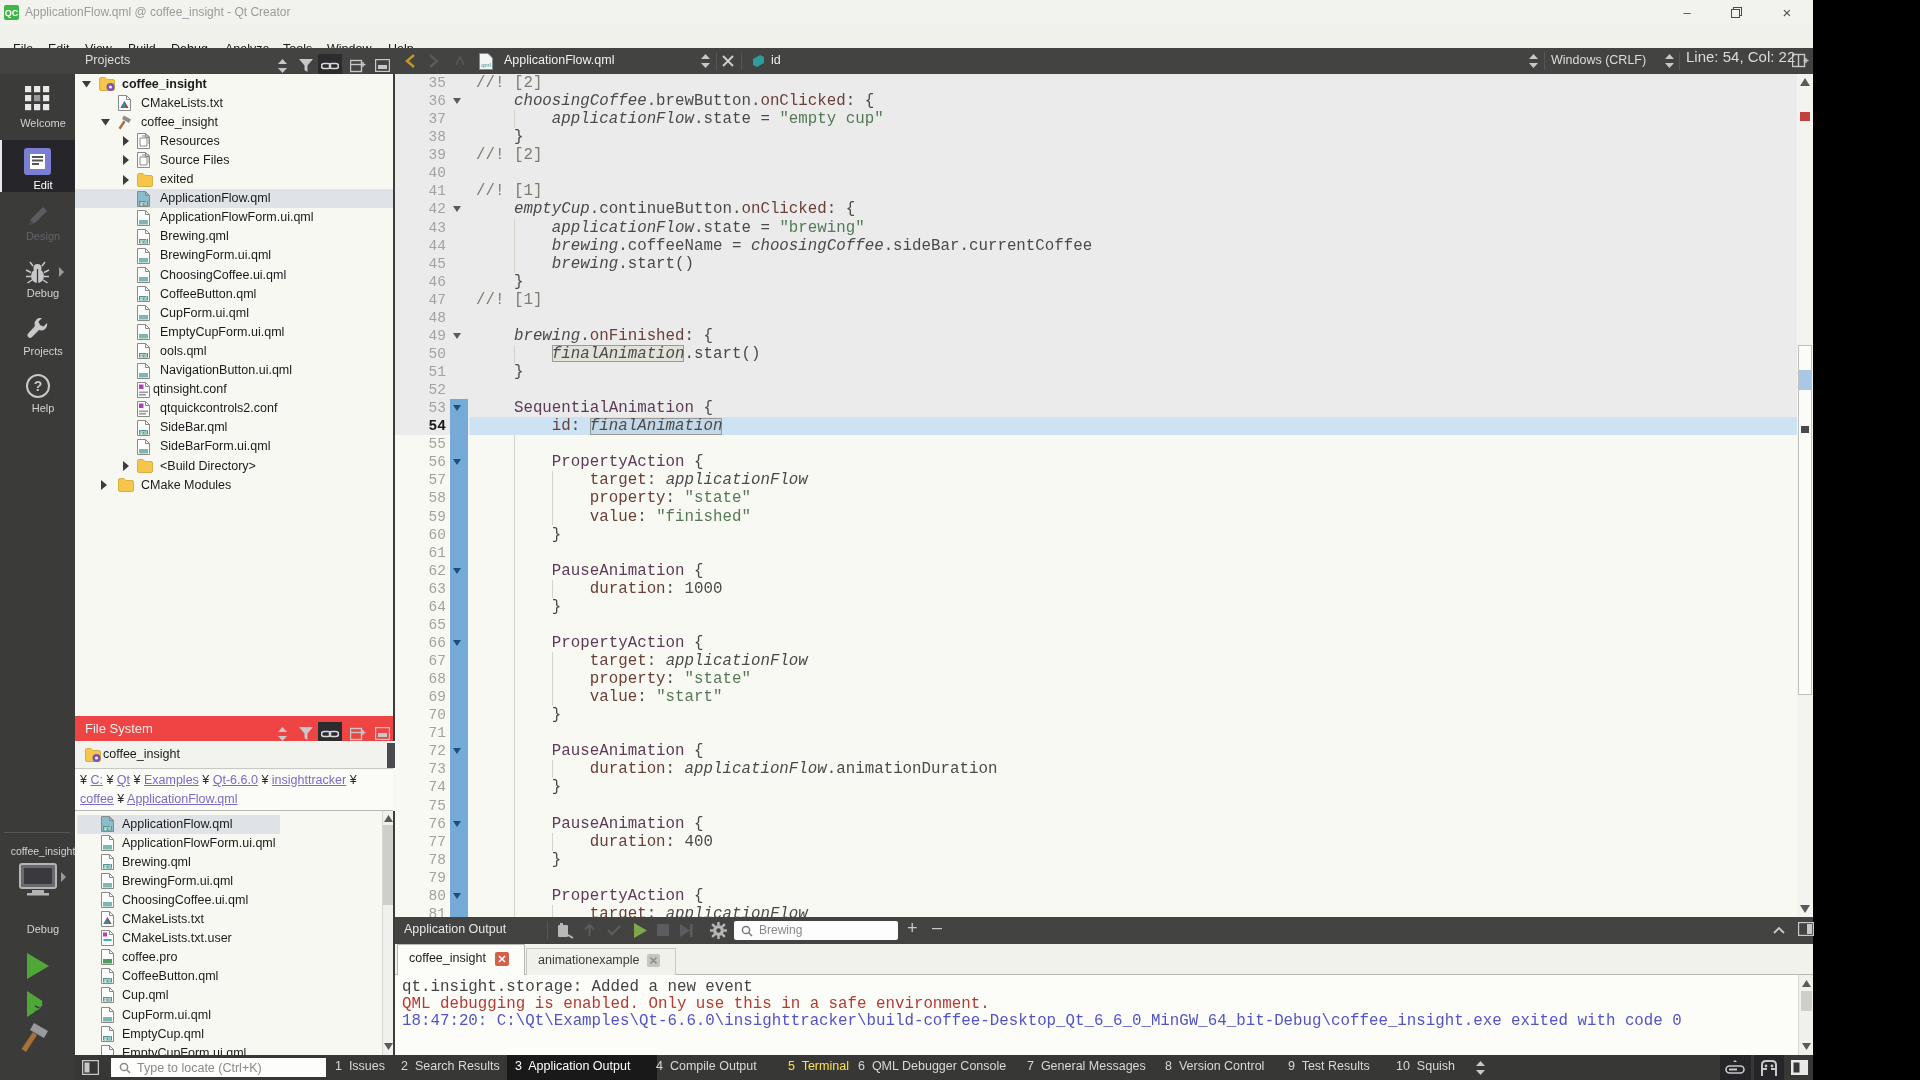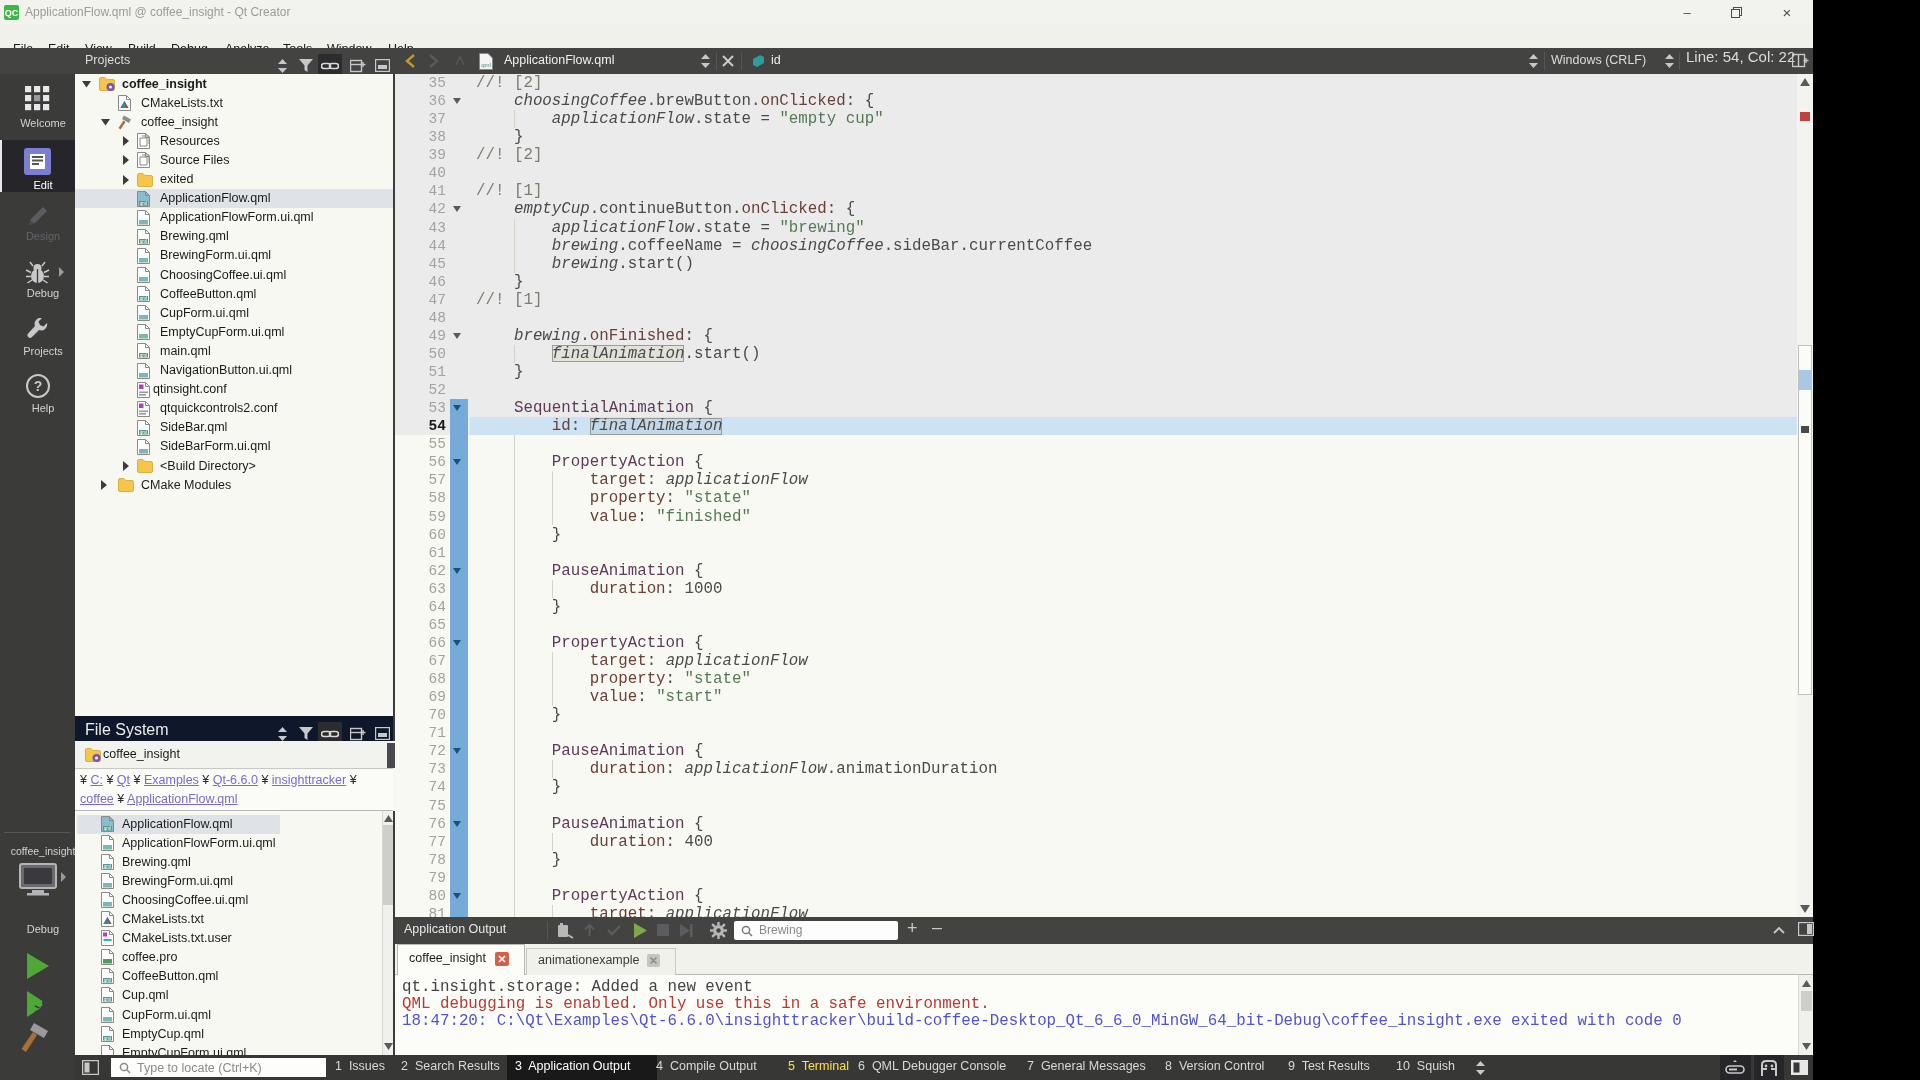--- a/index.html
+++ b/index.html
@@ -13,21 +13,21 @@
 #menubar{position:absolute;left:0;top:25px;width:1813px;height:23px;background:#f1f1ec;color:#1b1b1b;font-size:12.5px;}
 #menubar span{position:absolute;top:17px;}
 
 #toolband{position:absolute;left:0;top:48px;width:1813px;height:26px;background:#434341;color:#dcdcdc;}
 
 #sidebar{position:absolute;left:0;top:74px;width:75px;height:1006px;background:#3b3b3a;}
 .modelabel{position:absolute;width:86px;text-align:center;font-size:11px;color:#d2d2d2;}
 
 #projpanel{position:absolute;left:75px;top:74px;width:320px;height:642px;background:#f8f8f3;border-right:2px solid #3c3c3c;}
 .treerow{position:absolute;left:0;height:19px;font-size:12.5px;color:#1a1a1a;white-space:nowrap;}
-.phead{position:absolute;background:#0f172a;color:#ededed;font-size:16px;}
+.phead{position:absolute;background:#ef4444;color:#ededed;font-size:13px;}
 #fsheader{left:75px;top:716px;width:320px;height:25px;border-right:2px solid #3c3c3c;}
 #fscombo{position:absolute;left:75px;top:741px;width:318px;height:28px;background:#f2f2ef;border-bottom:1px solid #c9c9c4;font-size:12.5px;color:#1a1a1a;}
 #fscrumbs{position:absolute;left:75px;top:770px;width:318px;height:41px;background:#fbfbf7;border-bottom:1px solid #b9b9b4;
   font-size:12.5px;color:#7b6bc9;line-height:19px;padding:1px 0 0 5px;}
 #fscrumbs a{color:#7b6bc9;text-decoration:underline;}
 #fscrumbs .sep{color:#2a2a2a;text-decoration:none;}
 #fslist{position:absolute;left:75px;top:811px;width:320px;height:244px;background:#f8f8f3;border-right:2px solid #3c3c3c;overflow:hidden;}
 
 #editor{position:absolute;left:395px;top:74px;width:1418px;height:843px;background:#f9f9f4;overflow:hidden;}
 #edtop{position:absolute;left:0;top:0;width:1418px;height:360.8px;background:#ebebec;}
@@ -330,21 +330,21 @@
         <path d="M8.5 0.5 V4.5 H12.5" fill="none" stroke="#8a8a8a"></path>
         <rect x="2" y="10" width="9" height="4.5" fill="#7ab8b2"></rect>
       </svg>
 <div class="treerow" style="top:248.8px;left:85px;line-height:19px">EmptyCupForm.ui.qml</div>
 <svg class="icon" style="left:62px;top:269px" width="13" height="16">
         <path d="M0.5 0.5 H8.5 L12.5 4.5 V15.5 H0.5 Z" fill="#fdfdfd" stroke="#8a8a8a"></path>
         <path d="M8.5 0.5 V4.5 H12.5" fill="none" stroke="#8a8a8a"></path>
         <rect x="2" y="10" width="9" height="4.5" fill="#4d9a94"></rect>
         <text x="6.5" y="14" font-size="4.5" fill="#fff" text-anchor="middle" font-family="Liberation Sans">qml</text>
       </svg>
-<div class="treerow" style="top:267.9px;left:85px;line-height:19px">main.qml</div>
+<div class="treerow" style="top:267.9px;left:85px;line-height:19px">ools.qml</div>
 <svg class="icon" style="left:62px;top:289px" width="13" height="16">
         <path d="M0.5 0.5 H8.5 L12.5 4.5 V15.5 H0.5 Z" fill="#fdfdfd" stroke="#8a8a8a"></path>
         <path d="M8.5 0.5 V4.5 H12.5" fill="none" stroke="#8a8a8a"></path>
         <rect x="2" y="10" width="9" height="4.5" fill="#7ab8b2"></rect>
       </svg>
 <div class="treerow" style="top:287.0px;left:85px;line-height:19px">NavigationButton.ui.qml</div>
 <svg class="icon" style="left:62px;top:308px" width="13" height="16">
         <path d="M0.5 0.5 H8.5 L12.5 4.5 V15.5 H0.5 Z" fill="#fdfdfd" stroke="#8a8a8a"></path>
         <path d="M8.5 0.5 V4.5 H12.5" fill="none" stroke="#8a8a8a"></path>
         <rect x="2" y="2.5" width="4.5" height="4.5" fill="#b040b8"></rect>

